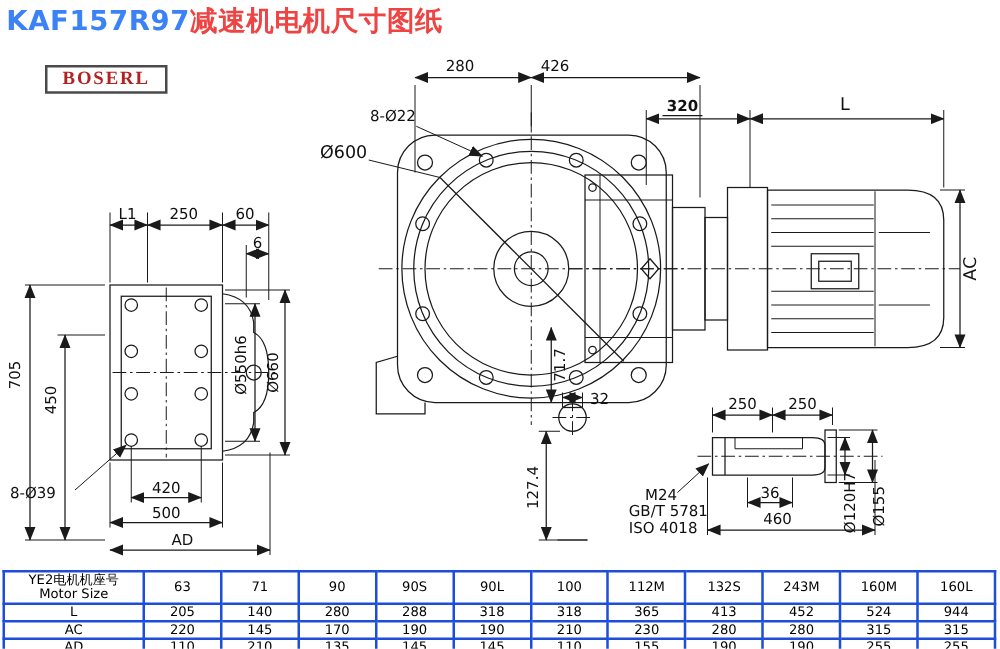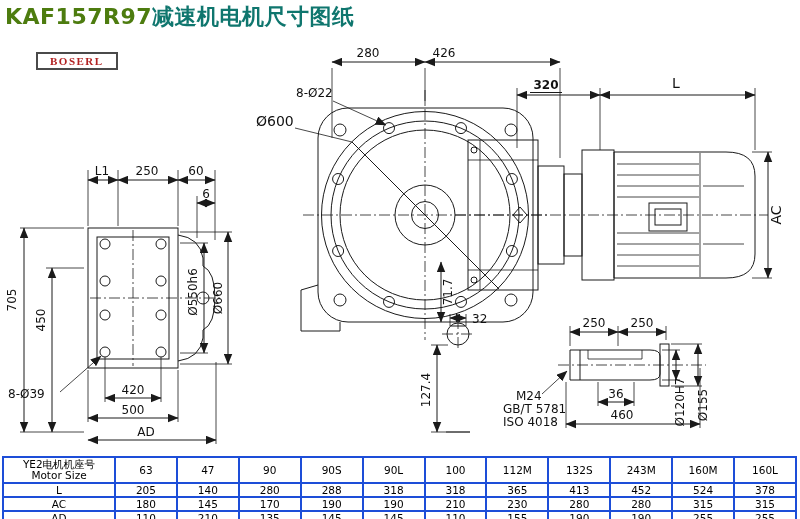--- a/index.html
+++ b/index.html
@@ -1,23 +1,23 @@
 <!DOCTYPE html>
 <html><head>
 <meta charset="utf-8">
 <style>
   html,body{margin:0;padding:0}
   body{width:800px;height:519px;position:relative;background:#fff;overflow:hidden;
        font-family:"DejaVu Sans",sans-serif;color:#111}
   .title{position:absolute;left:5px;top:2px;font-size:22px;font-weight:bold;letter-spacing:.5px;white-space:nowrap}
-  .title .model{color:#4d7c0f}
-  .title .suffix{color:#0f766e}
+  .title .model{color:#3b82f6}
+  .title .suffix{color:#ef4444}
   .logo{position:absolute;left:36px;top:52px;border:2px solid #4a4a4a;color:#b22222;
         padding:1px 12px;font-family:"Liberation Serif",serif;font-weight:bold;
-        font-size:11px;letter-spacing:1.5px}
+        font-size:15px;letter-spacing:1.5px}
   svg{position:absolute;left:0;top:0}
   g.ln *{stroke:#1a1a1a;fill:none;stroke-width:1;stroke-linecap:butt}
   g.ln .cl{stroke-dasharray:11 3 2 3;stroke-width:.8}
   g.ln .thin{stroke-width:.8}
   text.dim{font-family:"DejaVu Sans",sans-serif;font-size:12px;fill:#111;stroke:none}
   text.big{font-size:14px}
   text.b{font-weight:bold}
   table.dims{position:absolute;left:2px;top:456px;width:795px;border-collapse:collapse;
              table-layout:fixed;font-size:10.5px;color:#000;text-align:center}
   table.dims th,table.dims td{border:2px solid #1d4ed8;padding:0;font-weight:normal;
@@ -257,21 +257,21 @@
       <col>
       <col>
   </colgroup>
   <tbody>
       <tr class="hrow">
     <th>
       <div>YE2电机机座号</div>
       <div>Motor Size</div>
     </th>
     <th>63</th>
-    <th>47</th>
+    <th>71</th>
     <th>90</th>
     <th>90S</th>
     <th>90L</th>
     <th>100</th>
     <th>112M</th>
     <th>132S</th>
     <th>243M</th>
     <th>160M</th>
     <th>160L</th>
   </tr>
@@ -280,25 +280,25 @@
     <td>205</td>
     <td>140</td>
     <td>280</td>
     <td>288</td>
     <td>318</td>
     <td>318</td>
     <td>365</td>
     <td>413</td>
     <td>452</td>
     <td>524</td>
-    <td>378</td>
+    <td>944</td>
   </tr>
   <tr>
     <th>AC</th>
-    <td>180</td>
+    <td>220</td>
     <td>145</td>
     <td>170</td>
     <td>190</td>
     <td>190</td>
     <td>210</td>
     <td>230</td>
     <td>280</td>
     <td>280</td>
     <td>315</td>
     <td>315</td>

